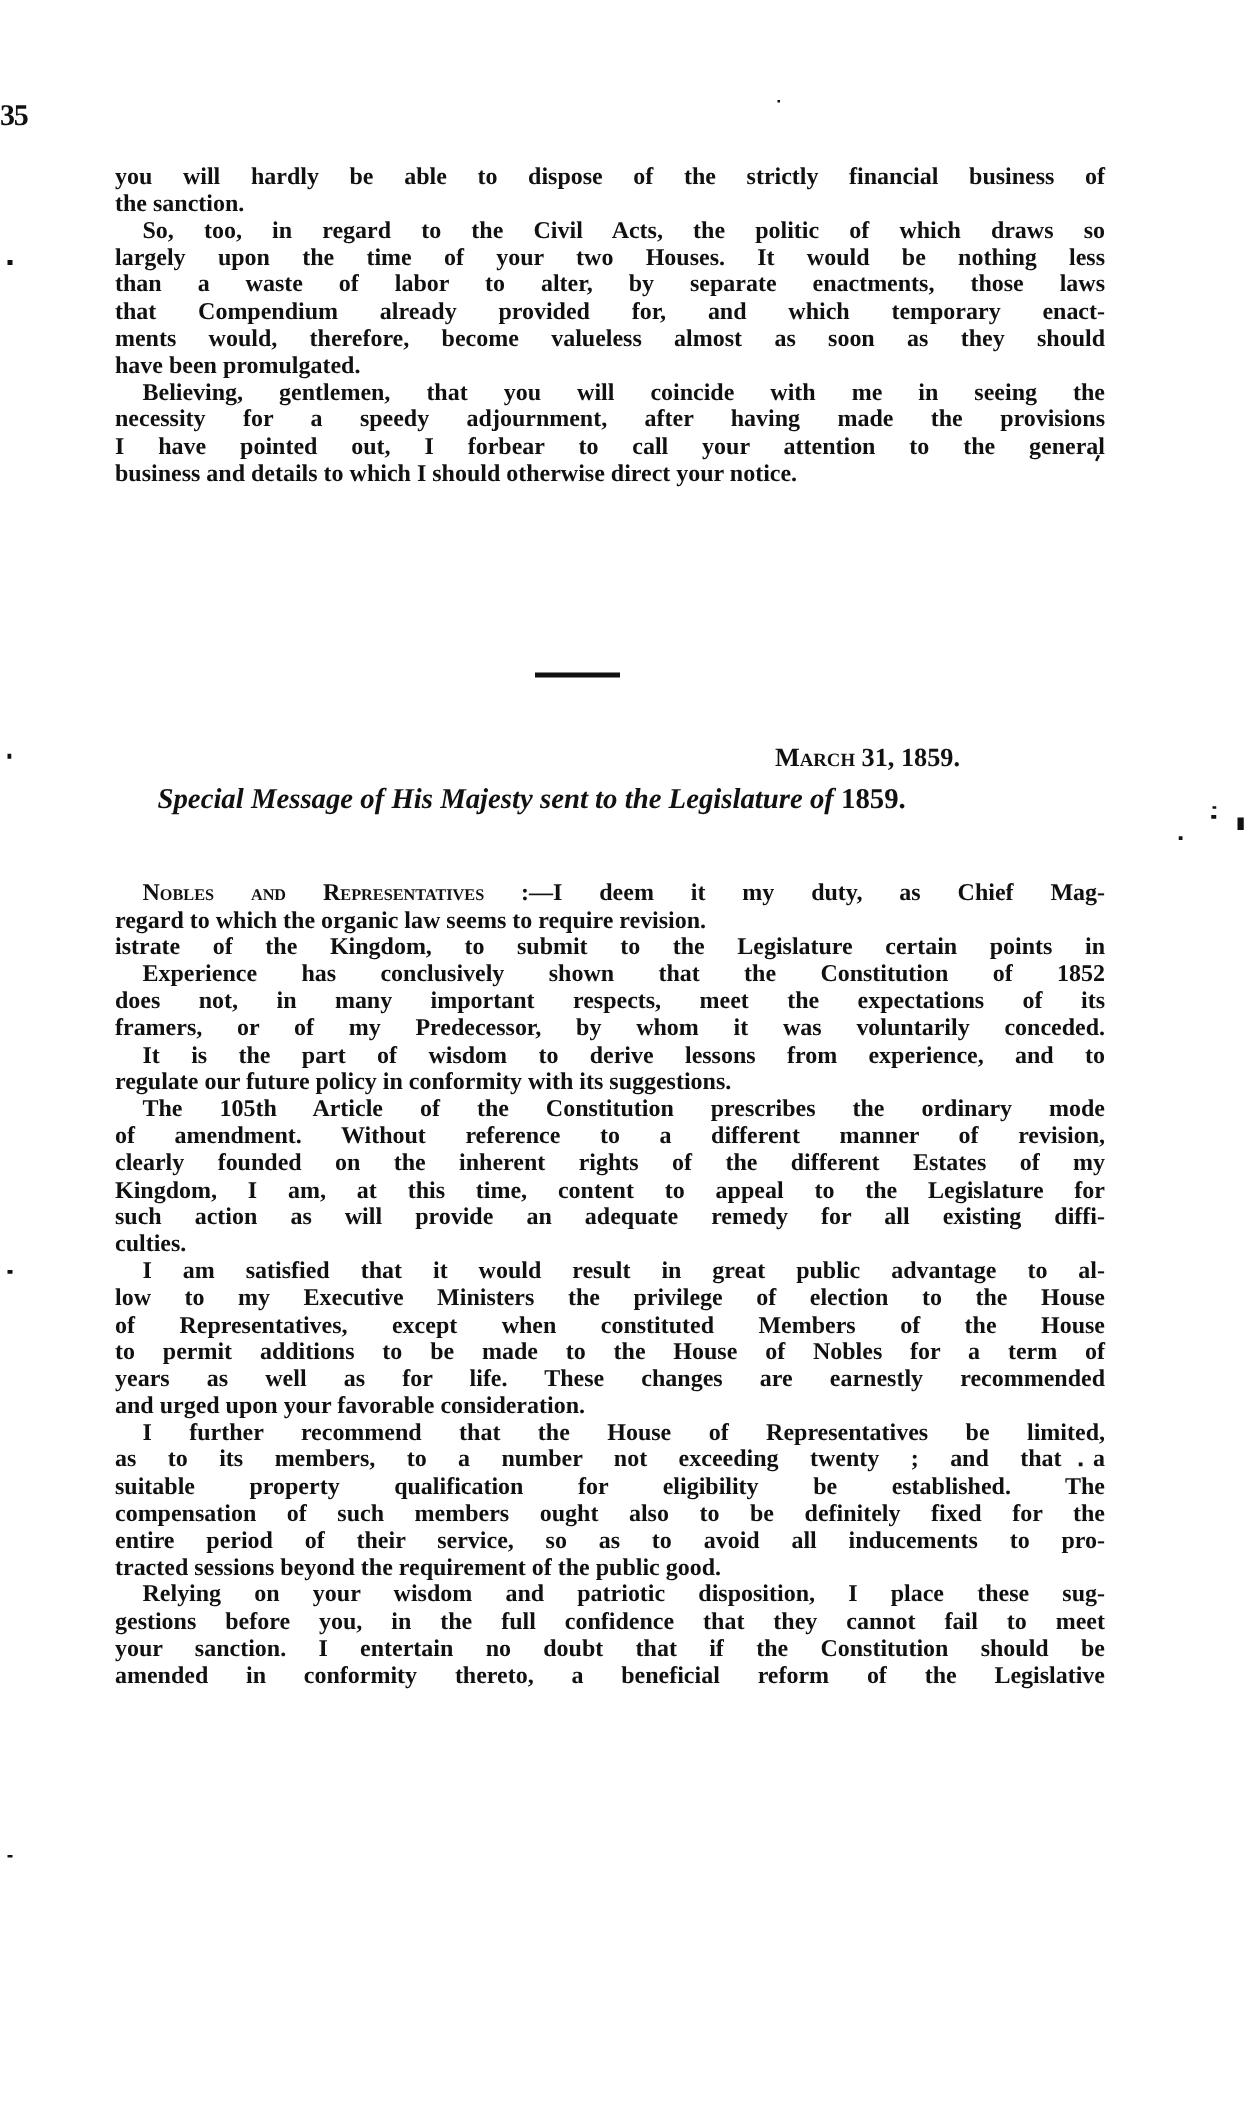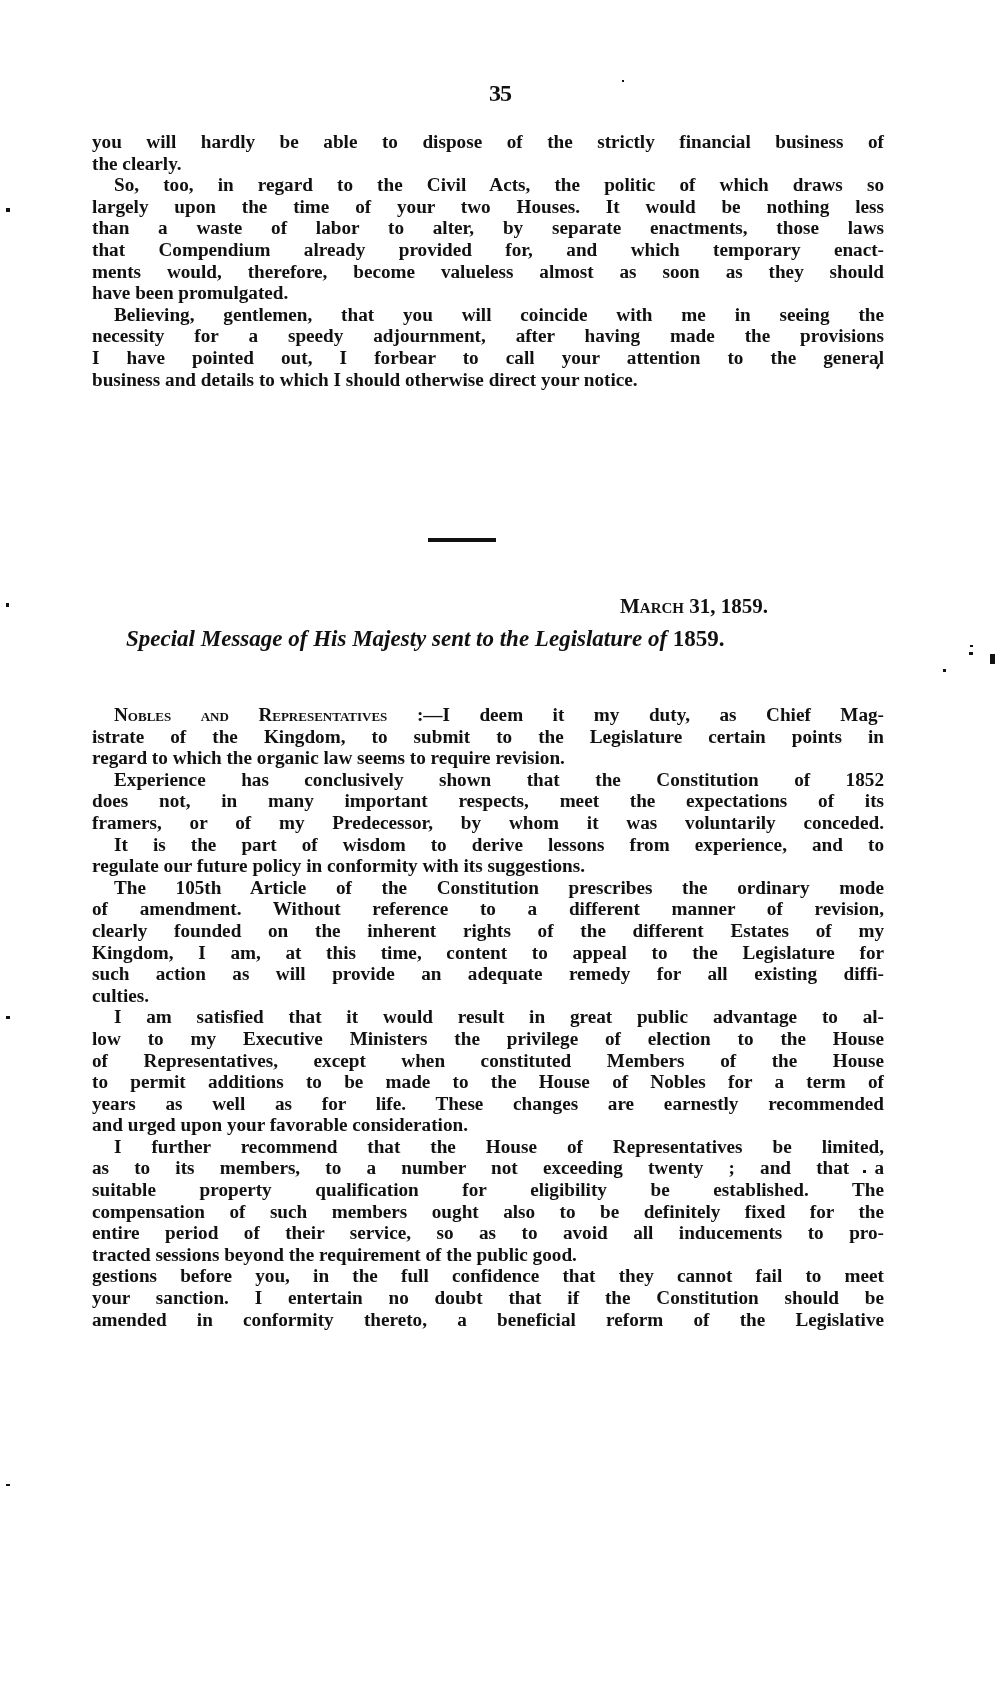--- a/index.html
+++ b/index.html
@@ -13,21 +13,20 @@
       position: relative;
       overflow: hidden;
       font-family: "Liberation Serif", "DejaVu Serif", serif;
       color: #111111;
     }
     .page-number {
       position: absolute;
       top: 80px;
       left: 0;
       width: 1000px;
-      text-align: center;
       font-size: 24px;
       font-weight: bold;
       letter-spacing: -1px;
     }
     .block {
       position: absolute;
       left: 92px;
       width: 792px;
       font-size: 19.2px;
       font-weight: bold;
@@ -88,21 +87,21 @@
       background: #111;
     }
   </style>
 </head>
 <body>
 
 <div class="page-number">35</div>
 
 <div class="block block-1">
   <span class="line">you will hardly be able to dispose of the strictly financial business of</span>
-  <span class="line last">the clearly.</span>
+  <span class="line last">the sanction.</span>
   <span class="line indent">So, too, in regard to the Civil Acts, the politic of which draws so</span>
   <span class="line">largely upon the time of your two Houses. It would be nothing less</span>
   <span class="line">than a waste of labor to alter, by separate enactments, those laws</span>
   <span class="line">that Compendium already provided for, and which temporary enact-</span>
   <span class="line">ments would, therefore, become valueless almost as soon as they should</span>
   <span class="line last">have been promulgated.</span>
   <span class="line indent">Believing, gentlemen, that you will coincide with me in seeing the</span>
   <span class="line">necessity for a speedy adjournment, after having made the provisions</span>
   <span class="line">I have pointed out, I forbear to call your attention to the general</span>
   <span class="line last">business and details to which I should otherwise direct your notice.</span>
@@ -114,22 +113,22 @@
   <span class="sc">March 31, 1859.</span>
 </div>
 
 <div class="heading">
   <span>Special Message of His Majesty sent to the Legislature of</span>
   <span style="font-style: normal;">1859.</span>
 </div>
 
 <div class="block block-2">
   <span class="line indent"><span class="sc-inline">Nobles and Representatives</span> <span>:—I deem it my duty, as Chief Mag-</span></span>
+  <span class="line last">regard to which the organic law seems to require revision.</span>
   <span class="line">istrate of the Kingdom, to submit to the Legislature certain points in</span>
-  <span class="line last">regard to which the organic law seems to require revision.</span>
   <span class="line indent">Experience has conclusively shown that the Constitution of 1852</span>
   <span class="line">does not, in many important respects, meet the expectations of its</span>
   <span class="line">framers, or of my Predecessor, by whom it was voluntarily conceded.</span>
   <span class="line indent">It is the part of wisdom to derive lessons from experience, and to</span>
   <span class="line last">regulate our future policy in conformity with its suggestions.</span>
   <span class="line indent">The 105th Article of the Constitution prescribes the ordinary mode</span>
   <span class="line">of amendment. Without reference to a different manner of revision,</span>
   <span class="line">clearly founded on the inherent rights of the different Estates of my</span>
   <span class="line">Kingdom, I am, at this time, content to appeal to the Legislature for</span>
   <span class="line">such action as will provide an adequate remedy for all existing diffi-</span>
@@ -139,20 +138,21 @@
   <span class="line">of Representatives, except when constituted Members of the House</span>
   <span class="line">to permit additions to be made to the House of Nobles for a term of</span>
   <span class="line">years as well as for life. These changes are earnestly recommended</span>
   <span class="line last">and urged upon your favorable consideration.</span>
   <span class="line indent">I further recommend that the House of Representatives be limited,</span>
   <span class="line">as to its members, to a number not exceeding twenty ; and that a</span>
   <span class="line">suitable property qualification for eligibility be established. The</span>
   <span class="line">compensation of such members ought also to be definitely fixed for the</span>
   <span class="line">entire period of their service, so as to avoid all inducements to pro-</span>
   <span class="line last">tracted sessions beyond the requirement of the public good.</span>
+  <span class="line indent">Relying on your wisdom and patriotic disposition, I place these sug-</span>
   <span class="line">gestions before you, in the full confidence that they cannot fail to meet</span>
   <span class="line">your sanction. I entertain no doubt that if the Constitution should be</span>
   <span class="line">amended in conformity thereto, a beneficial reform of the Legislative</span>
 </div>
 
 <div class="mark" style="left:6px; top:208px; width:4px; height:4px;"></div>
 <div class="mark" style="left:6px; top:603px; width:3px; height:4px;"></div>
 <div class="mark" style="left:6px; top:1016px; width:4px; height:3px;"></div>
 <div class="mark" style="left:6px; top:1484px; width:4px; height:2px;"></div>
 <div class="mark" style="left:877px; top:364px; width:2px; height:5px; transform:rotate(25deg);"></div>

